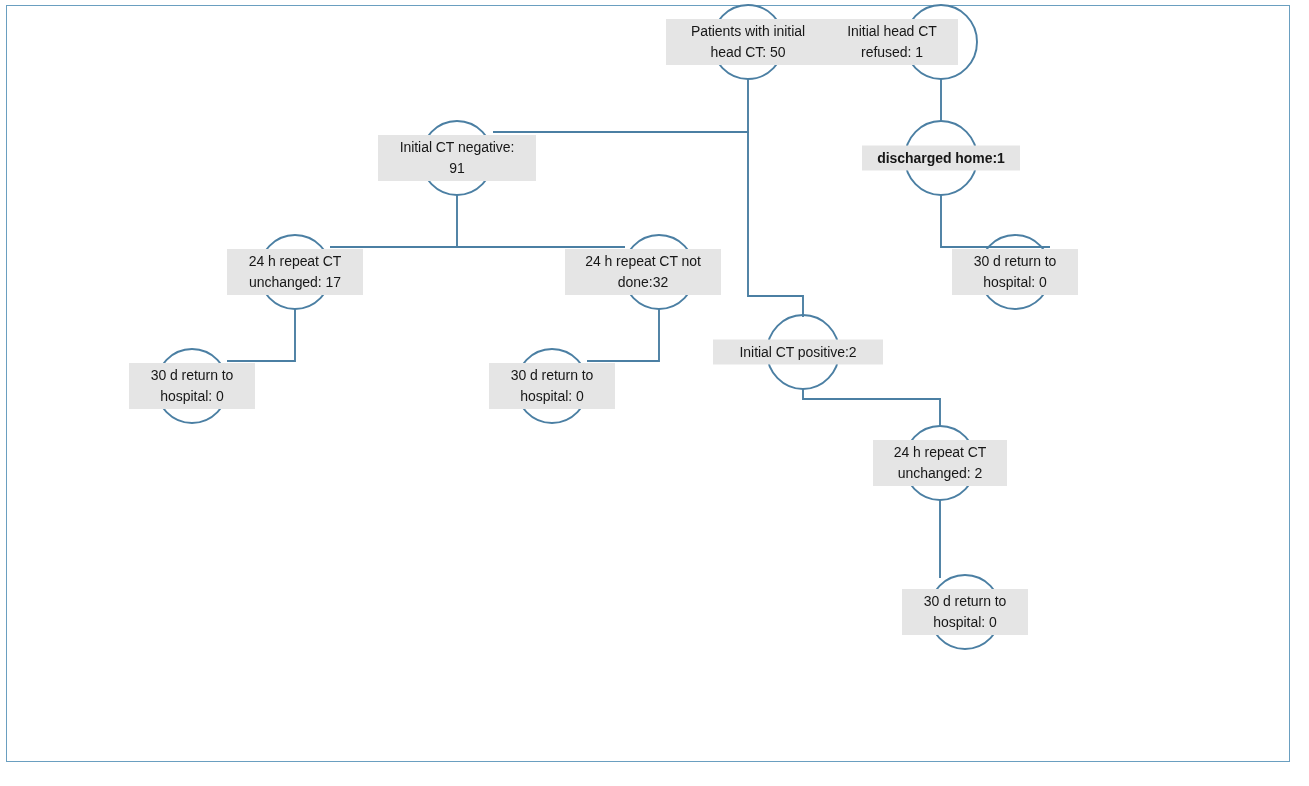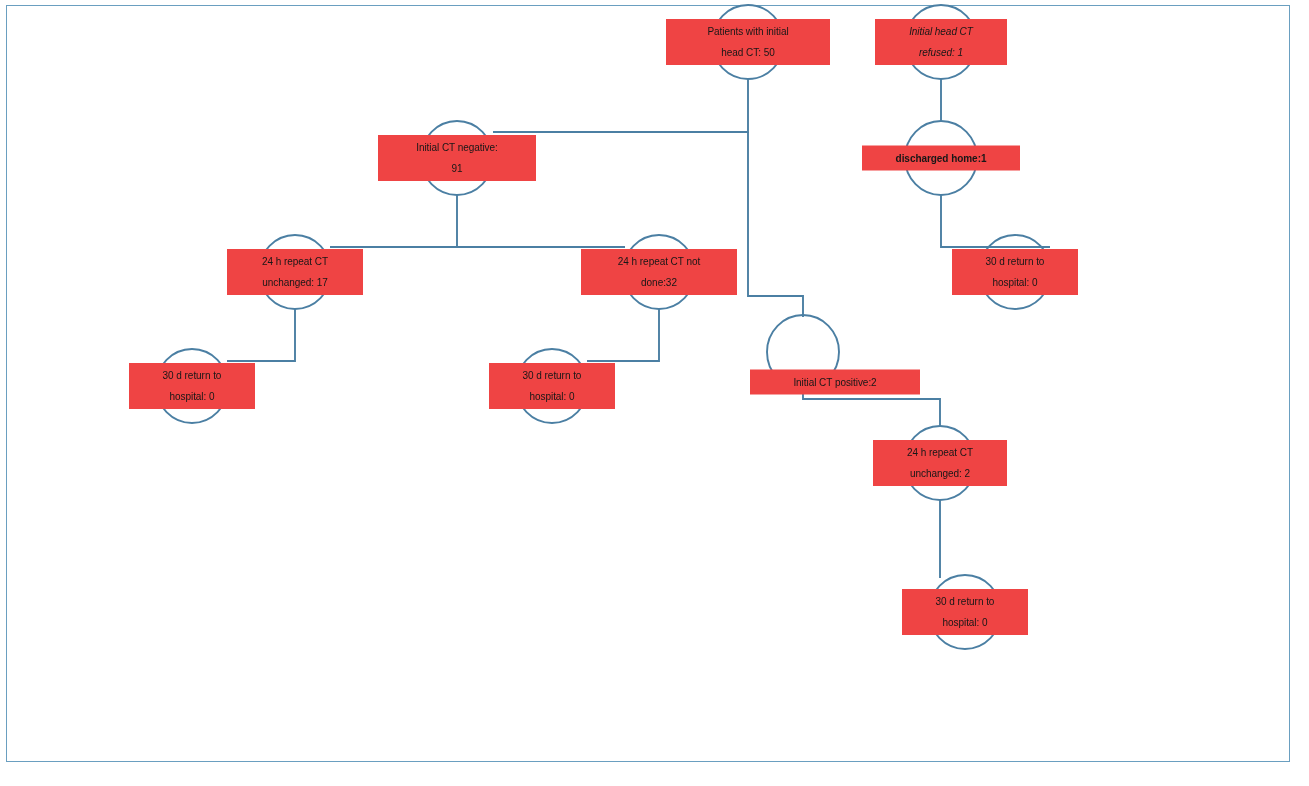--- a/index.html
+++ b/index.html
@@ -46,23 +46,23 @@
     stroke-linejoin: miter;
   }
   .node-ring {
     fill: none;
     stroke: #4b7fa3;
     stroke-width: 1.9;
   }
   
   .node-label {
     position: absolute;
-    background: #ef4444;
+    background: #e5e5e5;
     color: #171717;
-    font-size: 10px;
+    font-size: 14px;
     line-height: 21px;
     text-align: center;
     white-space: pre-line;
     letter-spacing: -0.05px;
     transform: translate(-50%, -50%);
     padding: 2px 1px;
     box-sizing: border-box;
   }
 </style>
 </head>
@@ -97,35 +97,35 @@
         <ellipse cx="552" cy="386" rx="36" ry="37" class="node-ring"></ellipse>
         <ellipse cx="803" cy="352" rx="36" ry="37" class="node-ring"></ellipse>
         <ellipse cx="940" cy="463" rx="36" ry="37" class="node-ring"></ellipse>
         <ellipse cx="965" cy="612" rx="36" ry="37" class="node-ring"></ellipse>
       </g>
   </svg>
 
   <div id="label-layer">
       <div class="node-label" style="left: 748px; top: 42px; width: 164px;">Patients with initial
 head CT: 50</div>
-      <div class="node-label" style="left: 941px; top: 42px; width: 132px; font-style: italic;">Initial head CT
+      <div class="node-label" style="left: 892px; top: 42px; width: 132px;">Initial head CT
 refused: 1</div>
       <div class="node-label" style="left: 941px; top: 158px; width: 158px; font-weight: bold;">discharged home:1</div>
       <div class="node-label" style="left: 1015px; top: 272px; width: 126px;">30 d return to
 hospital: 0</div>
       <div class="node-label" style="left: 457px; top: 158px; width: 158px;">Initial CT negative:
 91</div>
       <div class="node-label" style="left: 295px; top: 272px; width: 136px;">24 h repeat CT
 unchanged: 17</div>
-      <div class="node-label" style="left: 659px; top: 272px; width: 156px;">24 h repeat CT not
+      <div class="node-label" style="left: 643px; top: 272px; width: 156px;">24 h repeat CT not
 done:32</div>
       <div class="node-label" style="left: 192px; top: 386px; width: 126px;">30 d return to
 hospital: 0</div>
       <div class="node-label" style="left: 552px; top: 386px; width: 126px;">30 d return to
 hospital: 0</div>
-      <div class="node-label" style="left: 835px; top: 352px; width: 170px; margin-top: 30px;">Initial CT positive:2</div>
+      <div class="node-label" style="left: 798px; top: 352px; width: 170px;">Initial CT positive:2</div>
       <div class="node-label" style="left: 940px; top: 463px; width: 134px;">24 h repeat CT
 unchanged: 2</div>
       <div class="node-label" style="left: 965px; top: 612px; width: 126px;">30 d return to
 hospital: 0</div>
     </div>
 
 </div>
 
 </body></html>

